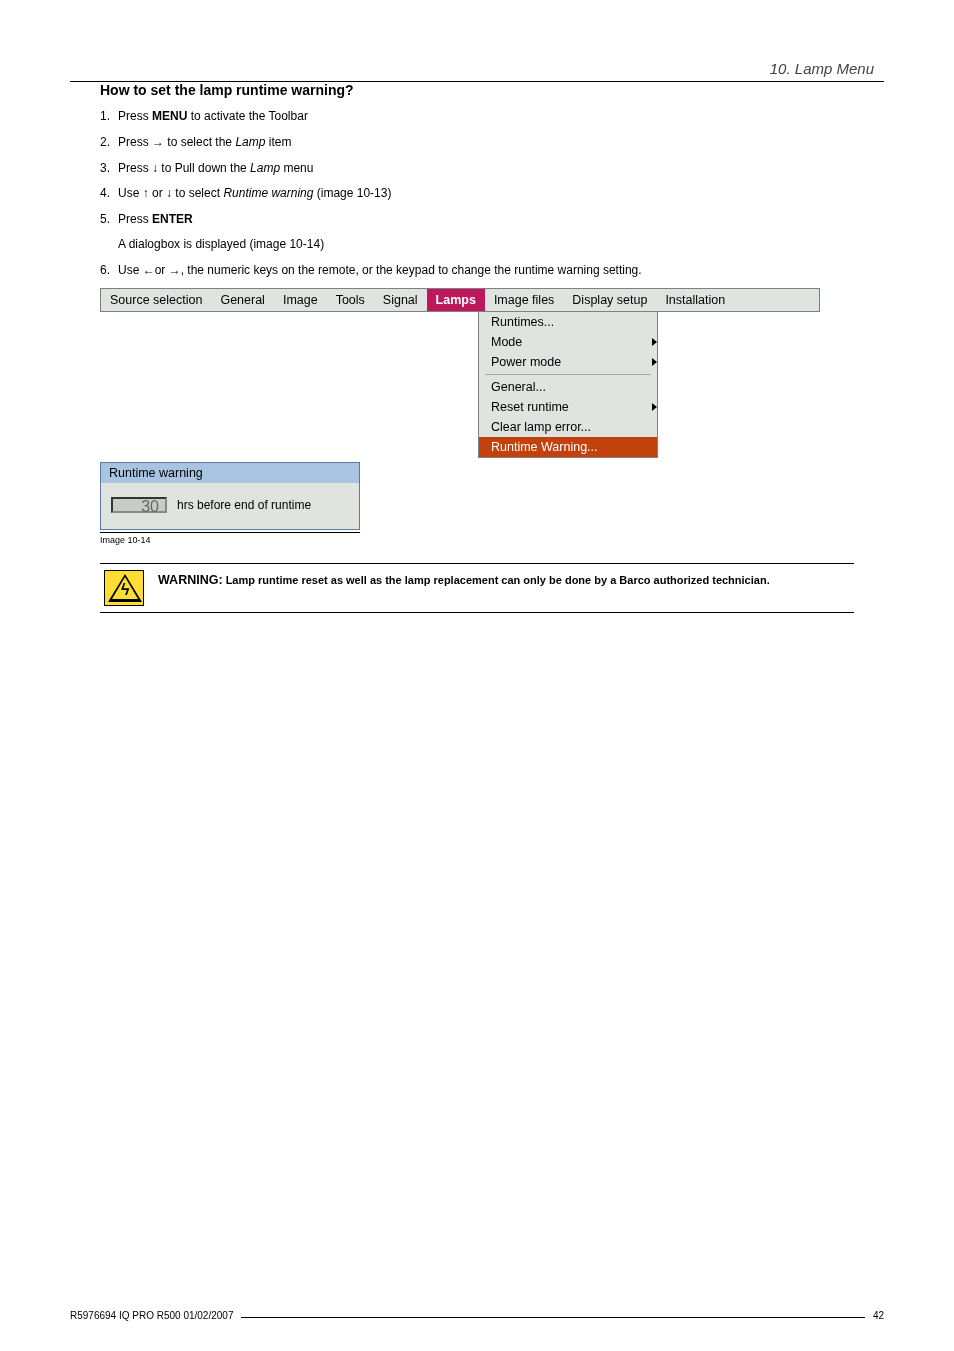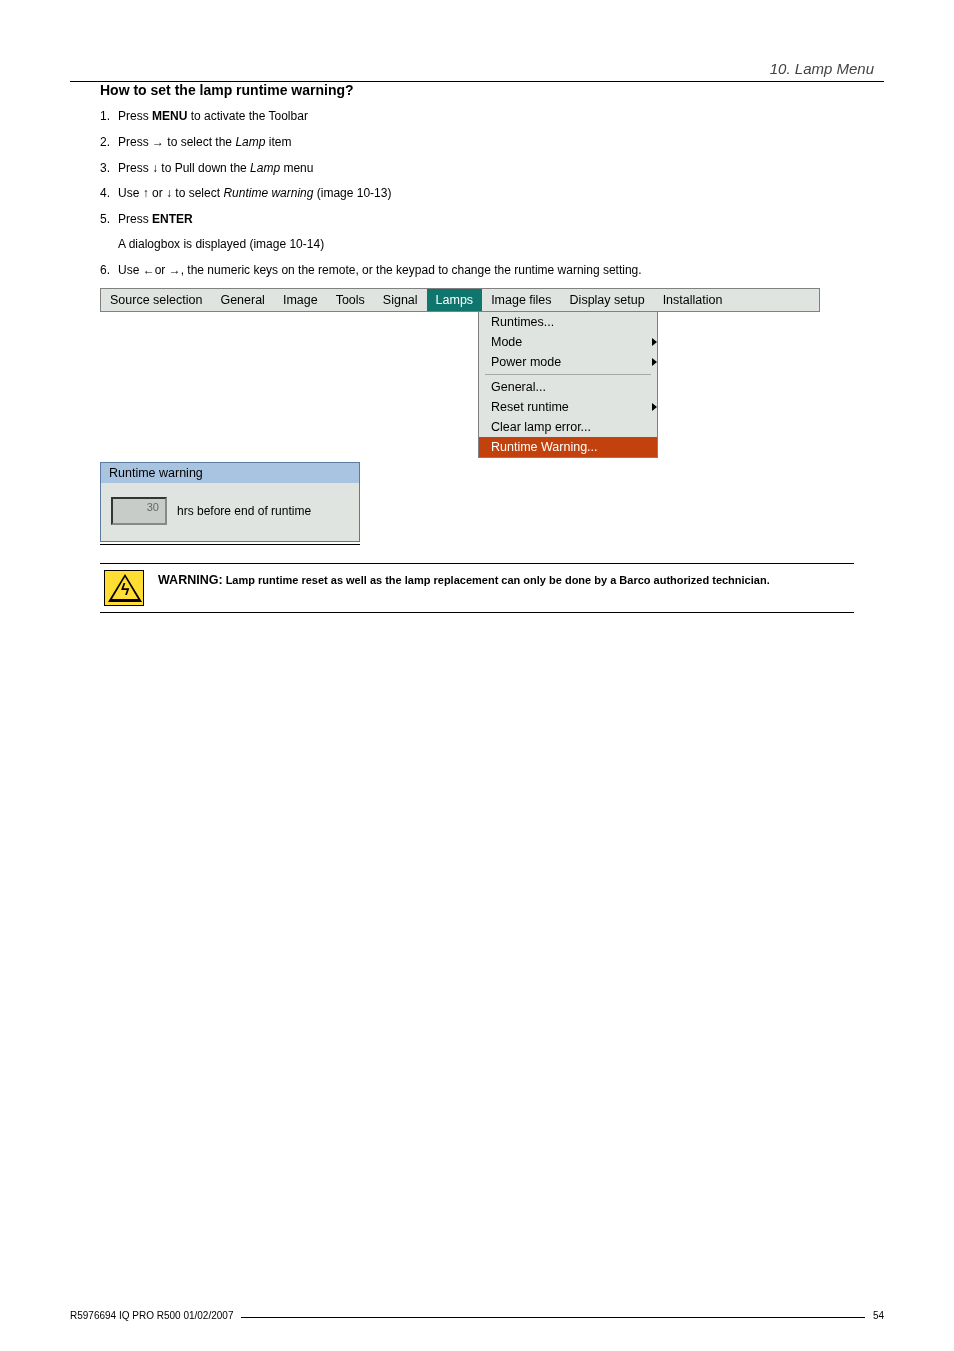--- a/index.html
+++ b/index.html
@@ -69,22 +69,23 @@
     background: #e0e4e0;
     border: 1px solid #808080;
     font-size: 12.5px;
   }
   .menubar .tab {
     padding: 4px 9px;
     border-right: 0;
     white-space: nowrap;
   }
   .menubar .tab.active {
-    background: #0f766e;
+    background: #be185d;
     color: #fff;
+    font-weight: bold;
   }
   .dropdown {
     margin-left: 378px;
     width: 180px;
     background: #e0e4e0;
     border: 1px solid #808080;
     border-top: none;
     font-size: 12.5px;
   }
   .dropdown .ditem {
@@ -129,26 +130,26 @@
     font-size: 12.5px;
   }
   .dialog-body {
     padding: 14px 10px 16px 10px;
     display: flex;
     align-items: center;
     gap: 10px;
   }
   .dialog-input {
     width: 56px;
-    height: 28px;
+    height: 16px;
     background: #c8ccc8;
     border: 2px inset #888;
     text-align: right;
     padding-right: 6px;
-    font-size: 11px;
+    font-size: 16px;
     color: #666;
     line-height: 16px;
   }
   .caption-rule {
     border-top: 1px solid #000;
     width: 260px;
     margin-top: 1px;
     margin-bottom: 2px;
   }
 
@@ -301,31 +302,32 @@
     </div>
 
     <div class="dialog">
       <div class="dialog-title">Runtime warning</div>
       <div class="dialog-body">
         <div class="dialog-input">30</div>
         <span>hrs before end of runtime</span>
       </div>
     </div>
     <div class="caption-rule"></div>
+    <div class="caption">Image 10-14</div>
 
     <div class="warning-box">
       <div class="warn-icon">
         <div class="triangle"></div>
         <div class="triangle-inner"></div>
         <div class="bolt">ϟ</div>
       </div>
       <div class="warn-text">
         <span class="warn-label">WARNING:</span><span> Lamp runtime reset as well as the lamp replacement can only be done by a Barco authorized technician.</span>
       </div>
     </div>
   </div>
 
   <div class="footer">
     <span>R5976694  IQ PRO R500  01/02/2007</span>
     <span class="footer-rule"></span>
-    <span>54</span>
+    <span>42</span>
   </div>
 </div>
 
 </body></html>

